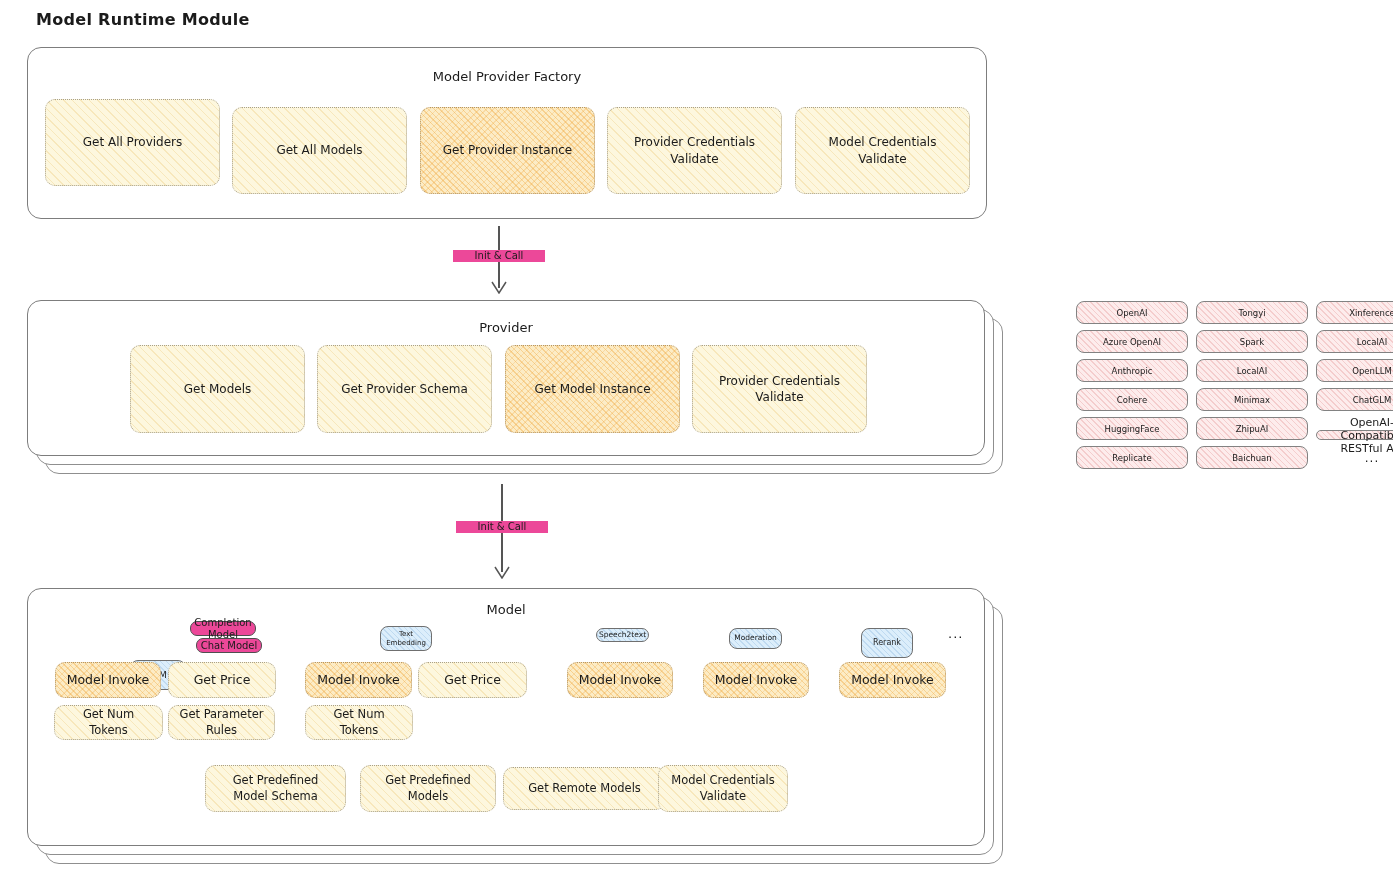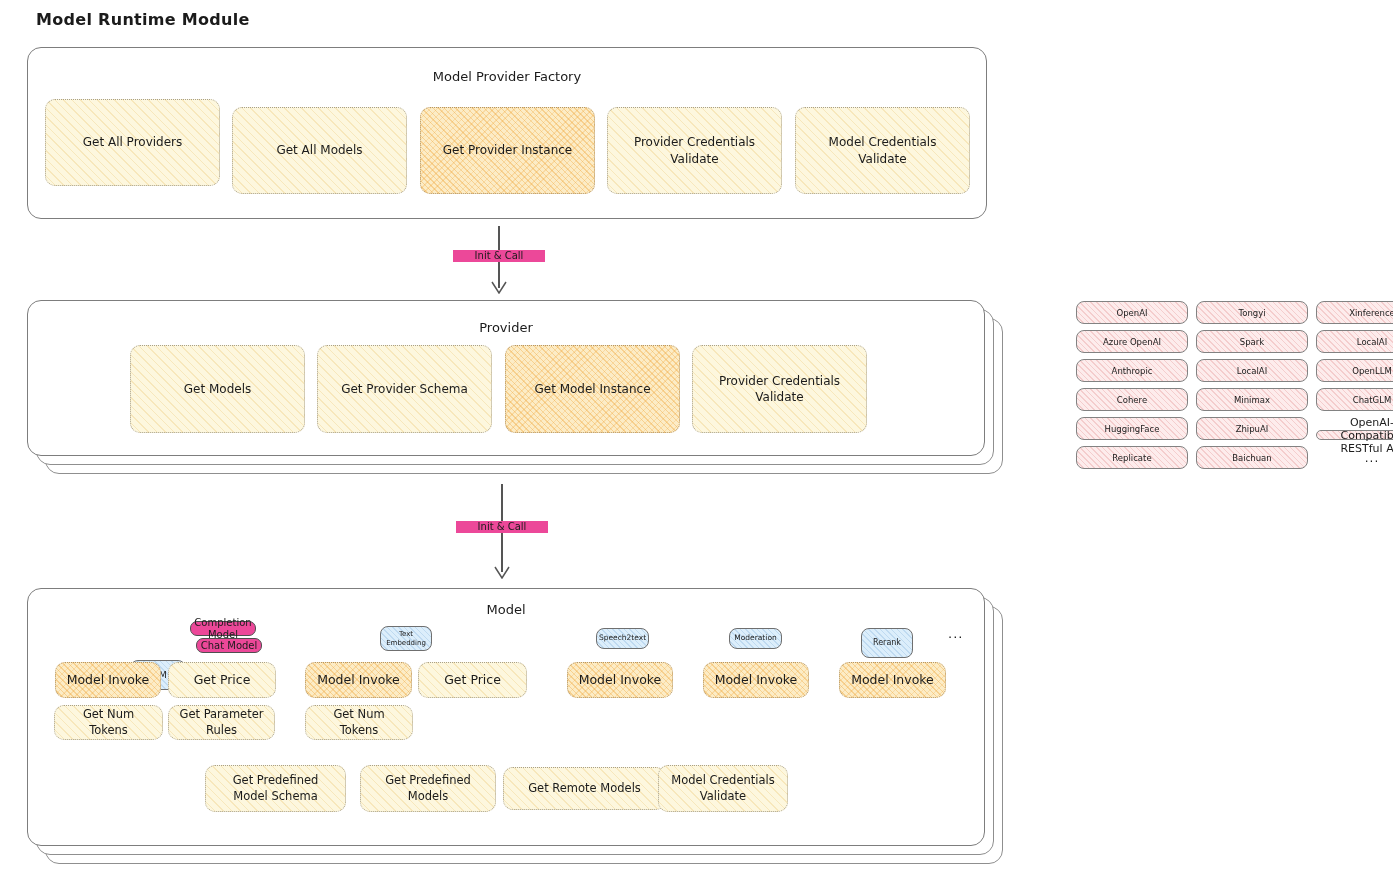--- a/index.html
+++ b/index.html
@@ -126,21 +126,21 @@
 
   <div class="stack" style="left:45px;top:606px;width:958px;height:258px"></div>
   <div class="stack" style="left:36px;top:597px;width:958px;height:258px"></div>
   <div class="bigbox" style="left:27px;top:588px;width:958px;height:258px"></div>
   <div class="bigbox-title" style="left:27px;top:602px;width:958px">Model</div>
 
   <div class="tab pill-blue" style="left:130px;top:660px;width:56px;height:30px">LLM</div>
   <div class="tab pill-white" style="left:190px;top:621px;width:66px;height:15px">Completion Model</div>
   <div class="tab pill-white" style="left:196px;top:638px;width:66px;height:15px">Chat Model</div>
   <div class="tab pill-blue" style="left:380px;top:626px;width:52px;height:25px;font-size:7px;padding:0 4px">Text Embedding</div>
-  <div class="tab pill-blue" style="left:596px;top:628px;width:53px;height:21px;font-size:7.5px">Speech2text</div>
+  <div class="tab pill-blue" style="left:596px;top:628px;width:53px;height:14px;font-size:7.5px">Speech2text</div>
   <div class="tab pill-blue" style="left:729px;top:628px;width:53px;height:21px;font-size:7.5px">Moderation</div>
   <div class="tab pill-blue" style="left:861px;top:628px;width:52px;height:30px;font-size:8px">Rerank</div>
   <div class="ellipsis" style="left:948px;top:626px">...</div>
 
   <div class="box-item fill-orange" style="left:55px;top:662px;width:106px;height:36px;font-size:12.5px">Model Invoke</div>
   <div class="box-item fill-yellow" style="left:168px;top:662px;width:108px;height:36px;font-size:12.5px">Get Price</div>
   <div class="box-item fill-orange" style="left:305px;top:662px;width:107px;height:36px;font-size:12.5px">Model Invoke</div>
   <div class="box-item fill-yellow" style="left:418px;top:662px;width:109px;height:36px;font-size:12.5px">Get Price</div>
   <div class="box-item fill-orange" style="left:567px;top:662px;width:106px;height:36px;font-size:12.5px">Model Invoke</div>
   <div class="box-item fill-orange" style="left:703px;top:662px;width:106px;height:36px;font-size:12.5px">Model Invoke</div>

